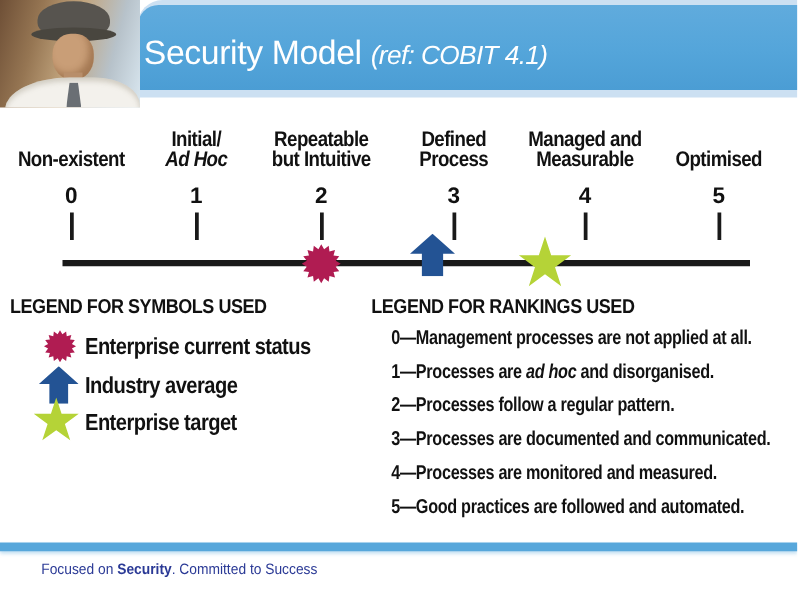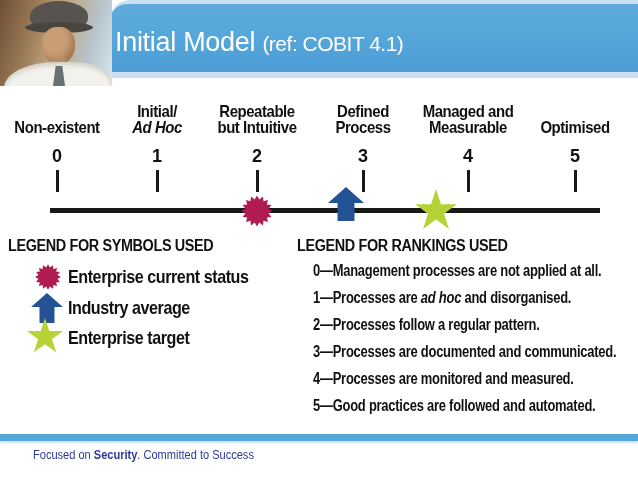--- a/index.html
+++ b/index.html
@@ -7,21 +7,21 @@
          font-family:"Liberation Sans",sans-serif;color:#111;}
 
   
   .banner{position:absolute;left:110px;right:0;top:0;height:78px;background:#cce0f2;
           border-top-left-radius:20px;z-index:1;}
   .banner-main{position:absolute;left:0;right:0;top:4px;bottom:6px;
           background:linear-gradient(180deg,#60abdd 0%,#54a5da 55%,#4b9dd4 100%);
           border-top-left-radius:17px;}
   .title{position:absolute;left:5px;top:27px;color:#ffffff;white-space:nowrap;line-height:30px;}
   .title-main{font-size:27px;letter-spacing:-0.3px;}
-  .title-ref{font-size:21px;letter-spacing:-0.5px;}
+  .title-ref{font-size:21px;font-style:italic;letter-spacing:-0.5px;}
 
   
   .photo{position:absolute;left:0;top:0;width:112px;height:86px;overflow:hidden;z-index:2;
          background:linear-gradient(105deg,#6e4f36 0%,#967653 26%,#c2a57e 50%,#b7c2ca 76%,#d9e7f0 100%);}
   .photo .hat{position:absolute;left:30px;top:1px;width:58px;height:30px;background:#57544f;
          border-radius:50% 50% 42% 42%;}
   .photo .hat-brim{position:absolute;left:25px;top:22px;width:68px;height:11px;background:#49463f;
          border-radius:50%;}
   .photo .face{position:absolute;left:42px;top:27px;width:33px;height:37px;background:#c99e77;
          border-radius:44% 44% 48% 48%;box-shadow:inset -4px -5px 6px rgba(120,75,40,.45);}
@@ -59,21 +59,21 @@
   .footer-text .b{font-weight:bold;}
 </style>
 </head>
 <body>
 
 <div class="slide">
 
   <div class="banner">
     <div class="banner-main"></div>
     <div class="title">
-      <span class="title-main">Initial Model </span><span class="title-ref">(ref: COBIT 4.1)</span>
+      <span class="title-main">Security Model </span><span class="title-ref">(ref: COBIT 4.1)</span>
     </div>
   </div>
   <div class="photo">
     <div class="hat"></div>
     <div class="hat-brim"></div>
     <div class="face"></div>
     <div class="neck"></div>
     <div class="jacket"></div>
     <div class="tie"></div>
   </div>

